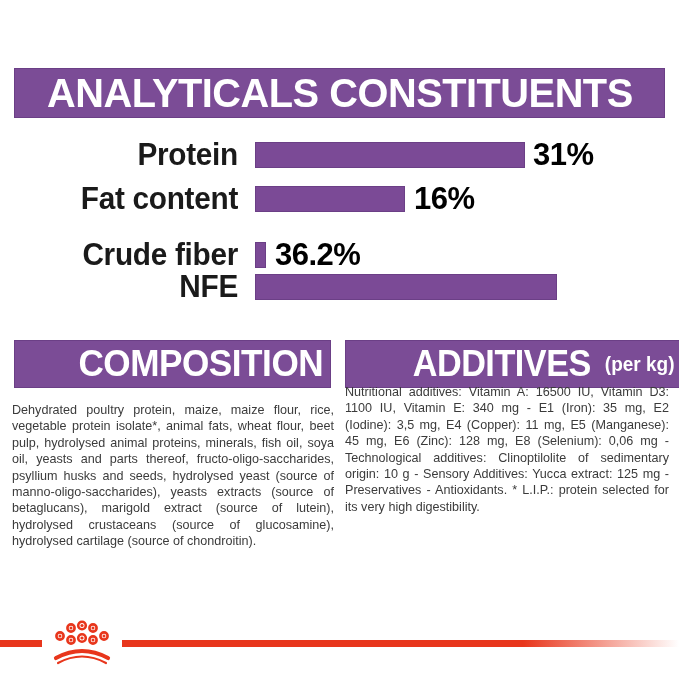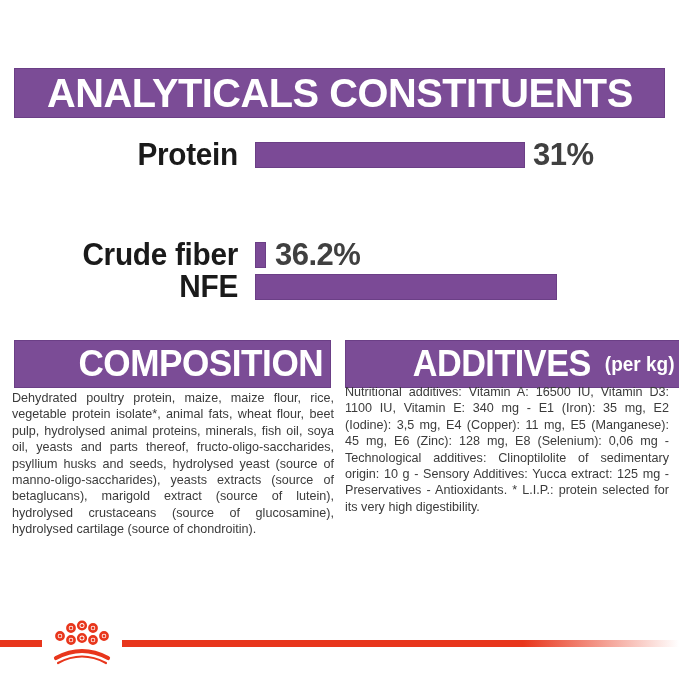--- a/index.html
+++ b/index.html
@@ -127,37 +127,37 @@
     height: 26px;
     background: #7B4A96;
     border: 1px solid #6B3F86;
     box-sizing: border-box;
   }
 
   .bar-value {
     position: absolute;
     font-size: 31px;
     font-weight: bold;
-    color: #404040;
+    color: #000000;
     letter-spacing: -0.5px;
     white-space: nowrap;
   }
 
   
   .text-panel {
     position: absolute;
     font-size: 12.6px;
     line-height: 16.4px;
     color: #3b3b3b;
     text-align: justify;
     font-family: "Liberation Sans", sans-serif;
   }
   #composition-body {
     left: 12px;
-    top: 390px;
+    top: 402px;
     width: 322px;
   }
   #additives-body {
     left: 345px;
     top: 384px;
     width: 324px;
   }
 
   
   .footer {
@@ -201,20 +201,25 @@
   </div>
 
   <div class="chart">
 
     <div class="chart-row r0">
       <span class="cat-label">Protein</span>
       <div class="bar" style="width:270px;"></div>
       <span class="bar-value" style="left:533px;">31%</span>
     </div>
 
+    <div class="chart-row r1">
+      <span class="cat-label">Fat content</span>
+      <div class="bar" style="width:150px;"></div>
+      <span class="bar-value" style="left:414px;">16%</span>
+    </div>
 
     <div class="chart-row r2">
       <span class="cat-label">Crude fiber</span>
       <div class="bar" style="width:11px;"></div>
       <span class="bar-value" style="left:275px;">36.2%</span>
     </div>
 
     <div class="chart-row r3">
       <span class="cat-label">NFE</span>
       <div class="bar" style="width:302px;"></div>

